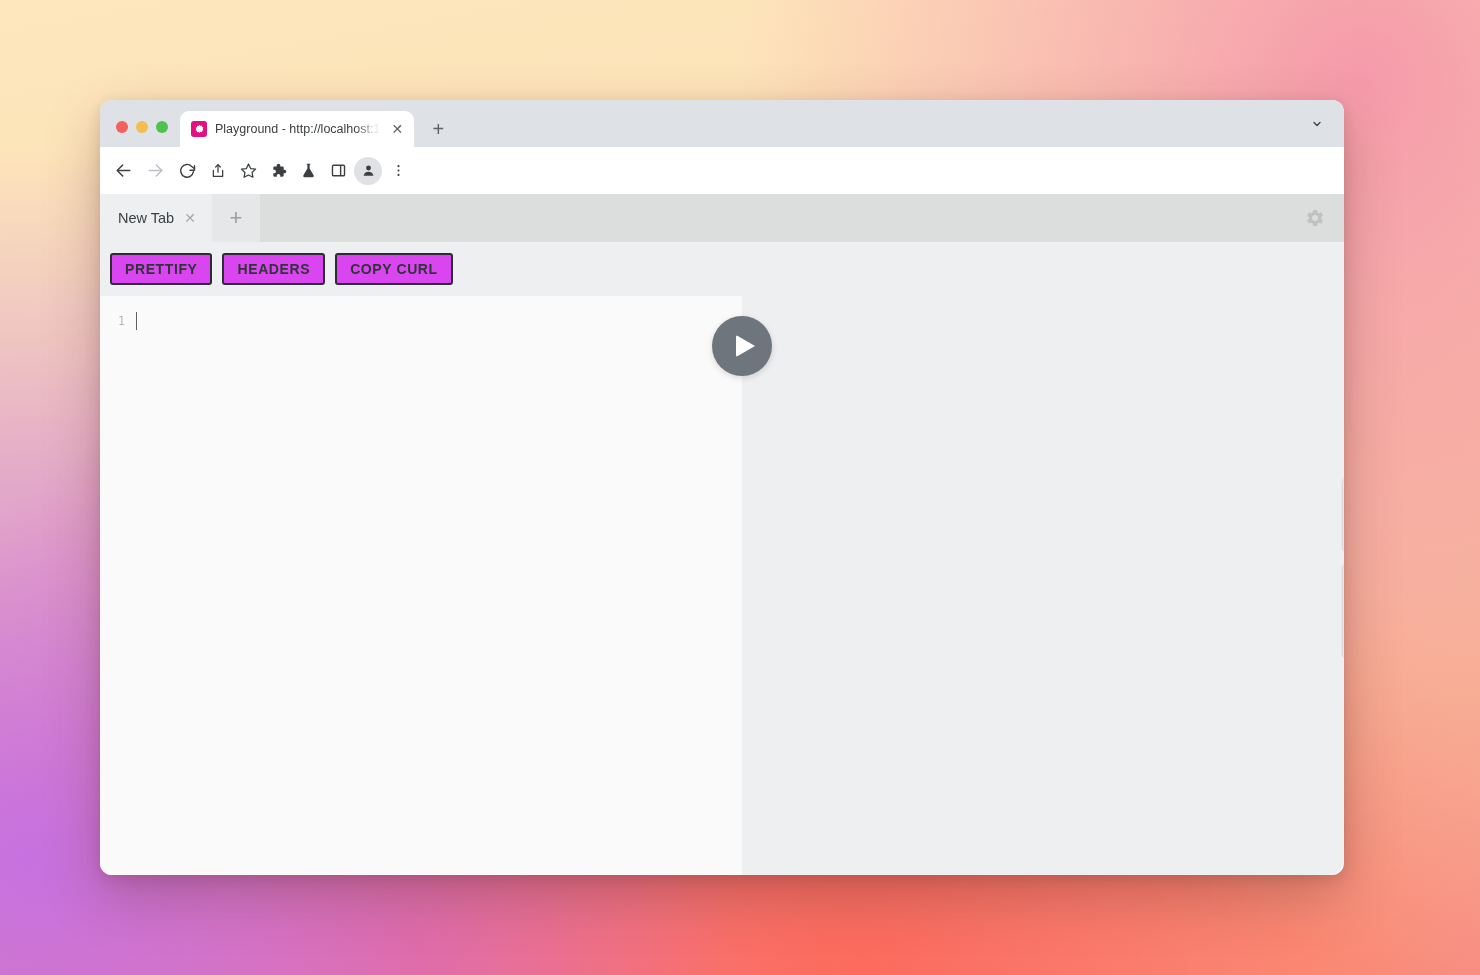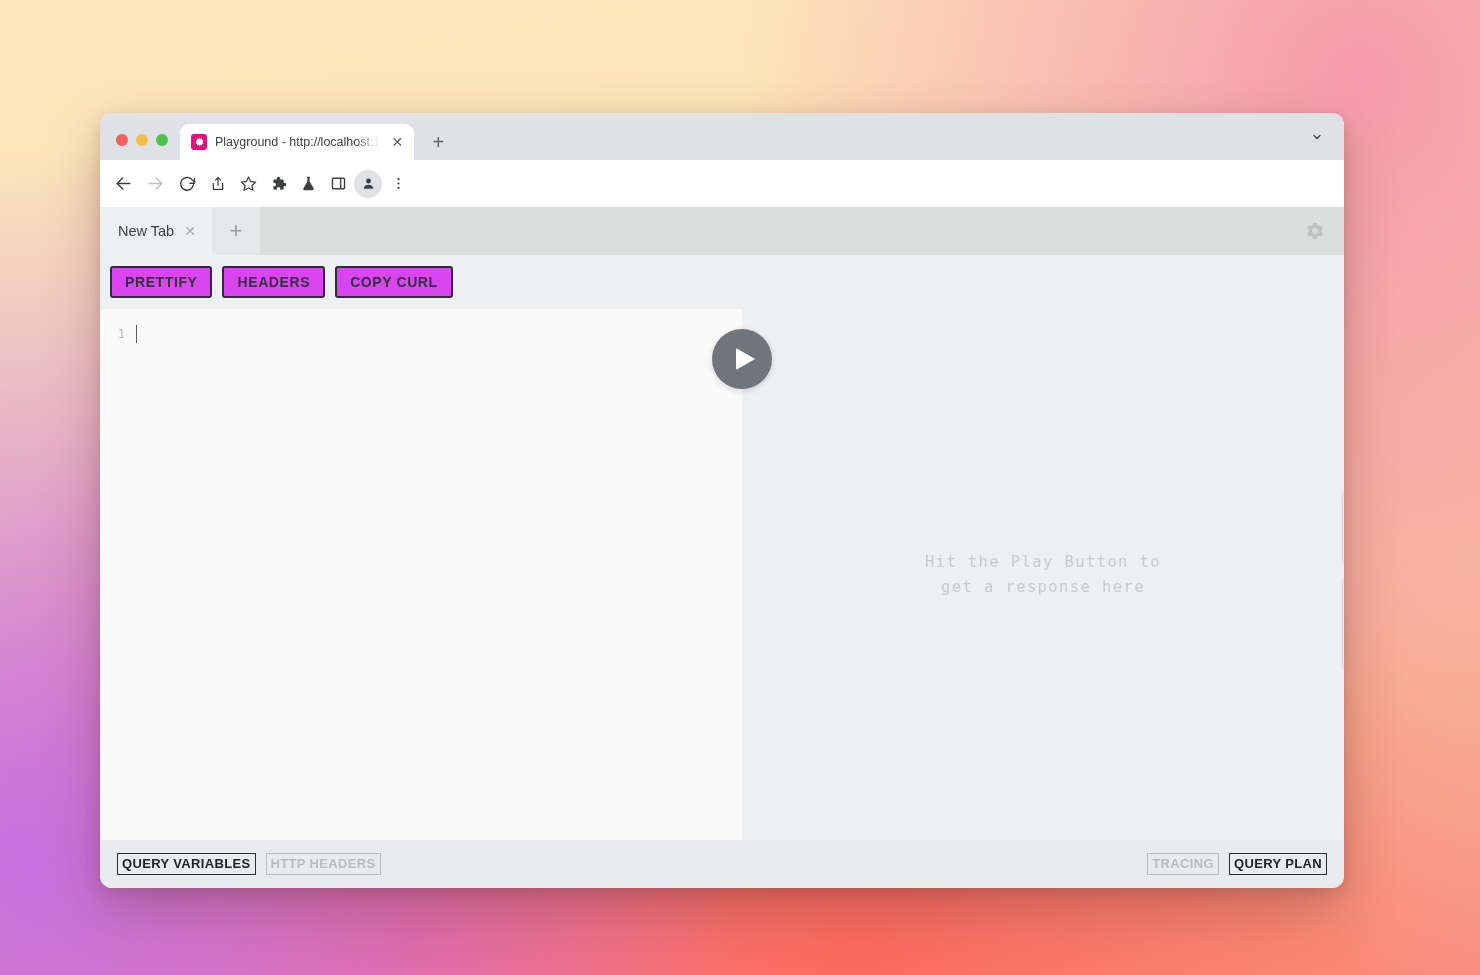--- a/index.html
+++ b/index.html
@@ -30,21 +30,20 @@
   #browser-window {
     position: absolute;
     left: 100px;
     top: 100px;
     width: 1244px;
     height: 775px;
     border-radius: 12px;
     overflow: hidden;
     box-shadow: 0 22px 55px rgba(90,40,40,0.30), 0 4px 14px rgba(90,40,40,0.16);
     background: #fff;
-    margin-top: 13px;
   }
 
   
   .tabstrip {
     height: 47px;
     background: #dee1e6;
     display: flex;
     align-items: flex-end;
     padding-left: 12px;
     position: relative;
@@ -476,41 +475,27 @@
 
       <div class="pg-main">
 
         <div class="pg-editor">
           <div class="code-line">
             <span class="gutter">1</span>
             <span class="caret"></span>
           </div>
         </div>
 
-        <div class="pg-response">
-          <div class="response-placeholder">Hit the Play Button to
-get a response here</div>
-        </div>
 
         <div class="play-button">
           <span class="tri"></span>
         </div>
 
         <div class="side-tabs">
           <div class="side-tab docs">DOCS</div>
           <div class="side-tab schema">SCHEMA</div>
         </div>
       </div>
 
-      <div class="pg-bottom">
-        <div class="bottom-group">
-          <button class="bottom-btn">QUERY VARIABLES</button>
-          <button class="bottom-btn inactive">HTTP HEADERS</button>
-        </div>
-        <div class="bottom-group">
-          <button class="bottom-btn inactive">TRACING</button>
-          <button class="bottom-btn">QUERY PLAN</button>
-        </div>
-      </div>
 
     </div>
   </div>
 </div>
 
 </body></html>

